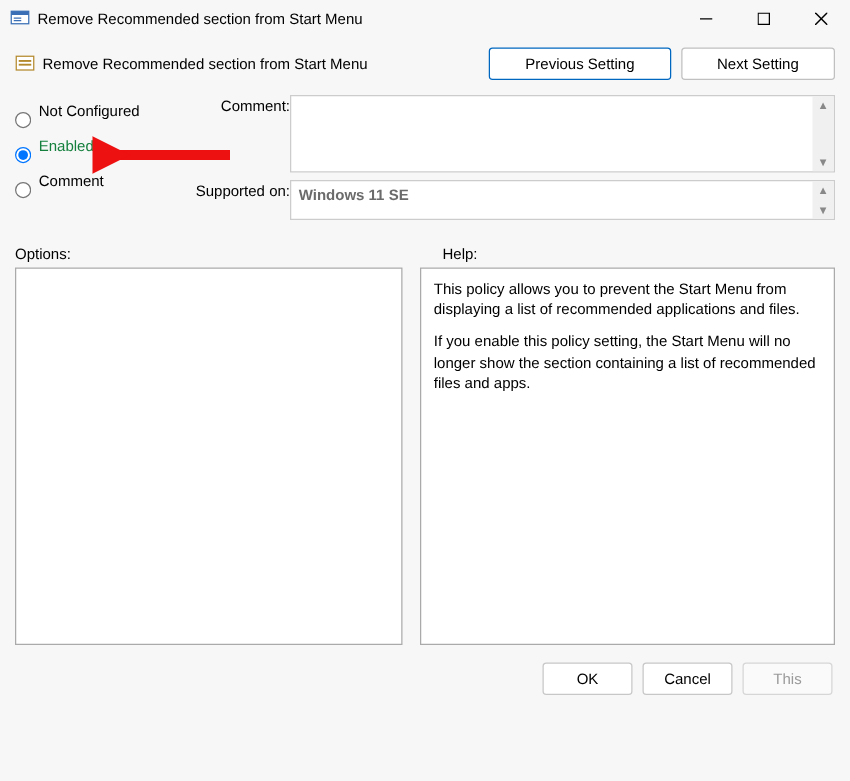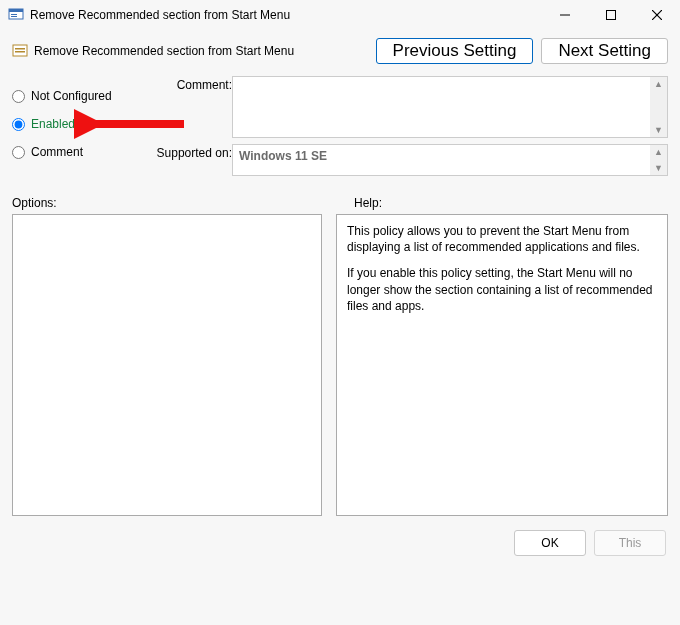--- a/index.html
+++ b/index.html
@@ -43,39 +43,39 @@
   }
   .header .sub-icon {
     width: 16px; height: 16px;
     margin-right: 6px;
   }
   .header .subtitle { flex: 1; font-size: 12px; }
   .navbtn {
     background: #fff;
     border: 1px solid #0067c0;
     color: #000;
-    font-size: 17px;
+    font-size: 12px;
     height: 26px;
     border-radius: 3px;
-    padding: 0 16px;
+    padding: 0 28px;
     margin-left: 8px;
   }
   .navbtn.secondary { border-color: #c0c0c0; }
 
   
   .mid {
     display: flex;
     padding: 2px 12px 0 12px;
   }
   .leftcol {
     width: 140px;
     padding-top: 6px;
   }
   .radio-row {
-    display: flex; align-items: center;
+    display: flex; 
     height: 28px;
     cursor: default;
   }
   .radio-row input { margin: 0 6px 0 0; }
   .radio-row.sel label { color: #15803d; }
   .rightcol { flex: 1; }
   .fld-row {
     display: flex;
     margin-bottom: 6px;
   }
@@ -254,20 +254,21 @@
 <div class="split">
   <div class="panel options-panel"></div>
   <div class="panel help-panel">
     <p>This policy allows you to prevent the Start Menu from displaying a list of recommended applications and files.</p>
     <p>If you enable this policy setting, the Start Menu will no longer show the section containing a list of recommended files and apps.</p>
   </div>
 </div>
 
 <div class="footer">
   <button class="btn">OK</button>
+  <button class="btn">Cancel</button>
   <button class="btn" disabled="">This</button>
 </div>
 
 <svg class="arrow-annot" width="120" height="40">
   <defs>
     <marker id="ah" markerWidth="12" markerHeight="12" refX="2" refY="6" orient="auto">
       <path d="M12,0 L0,6 L12,12 Z" fill="#e11"></path>
     </marker>
   </defs>
   <line x1="110" y1="16" x2="14" y2="16" stroke="#e11" stroke-width="8" marker-end="url(#ah)"></line>

